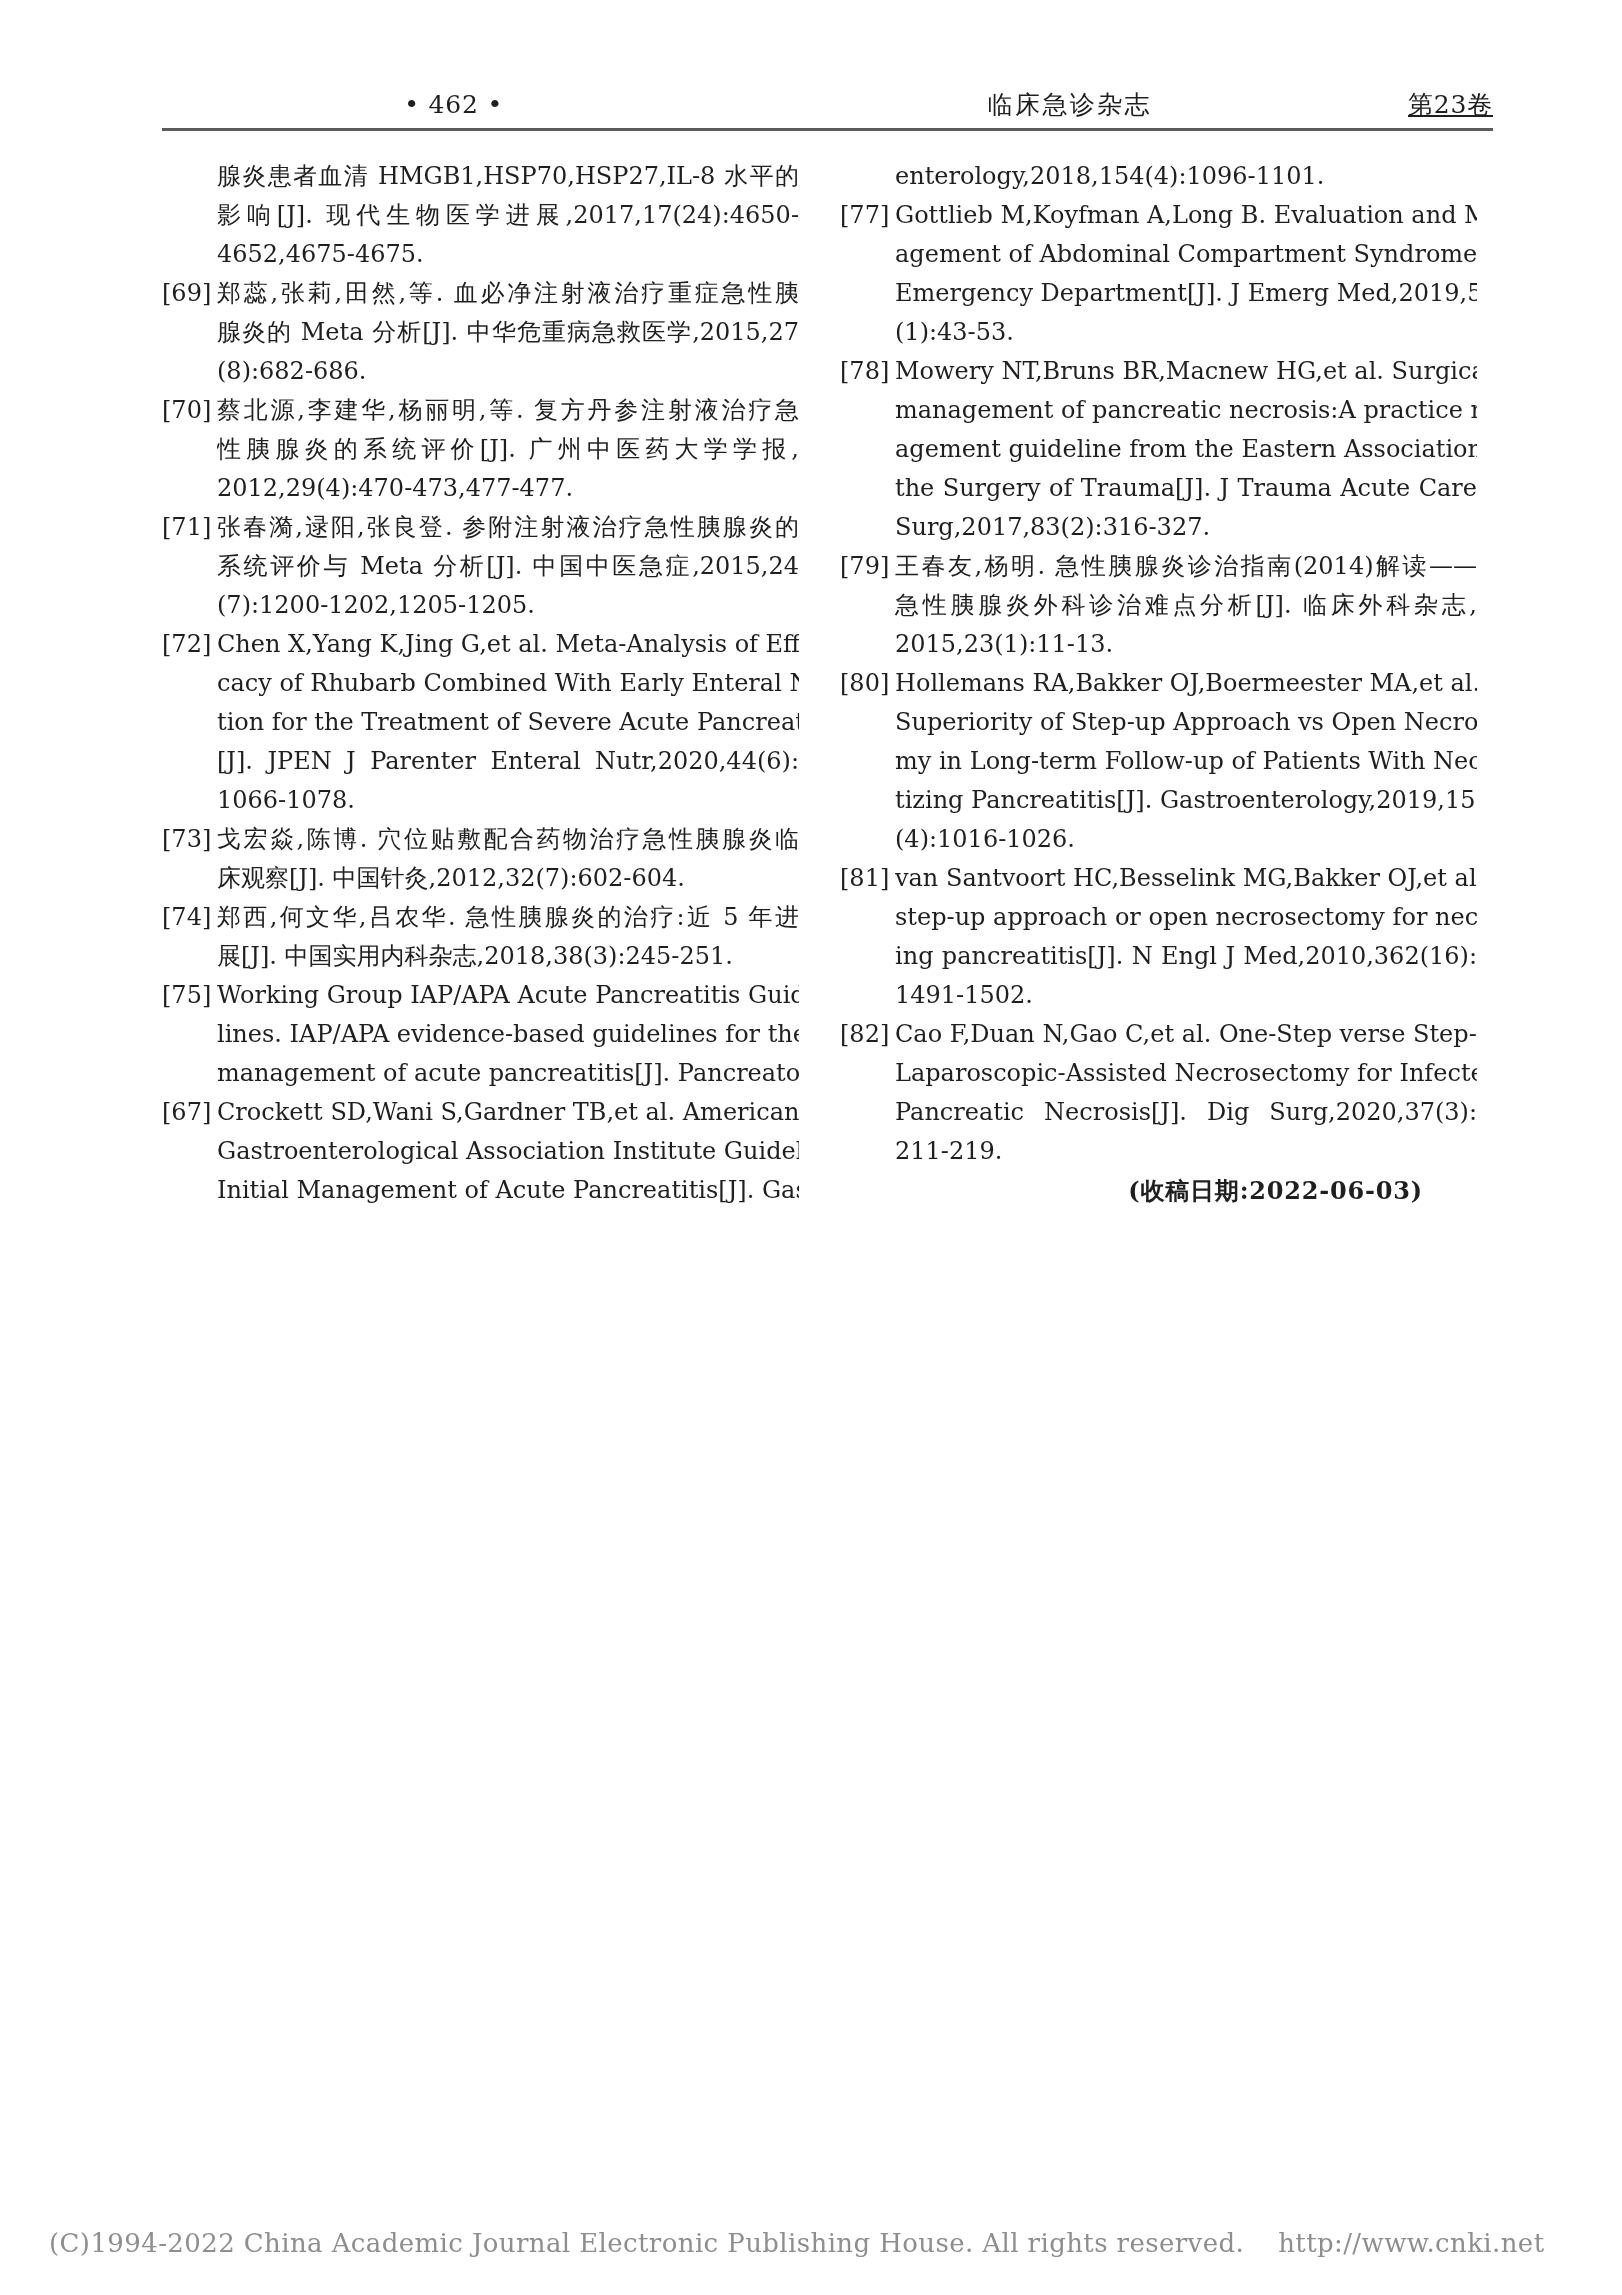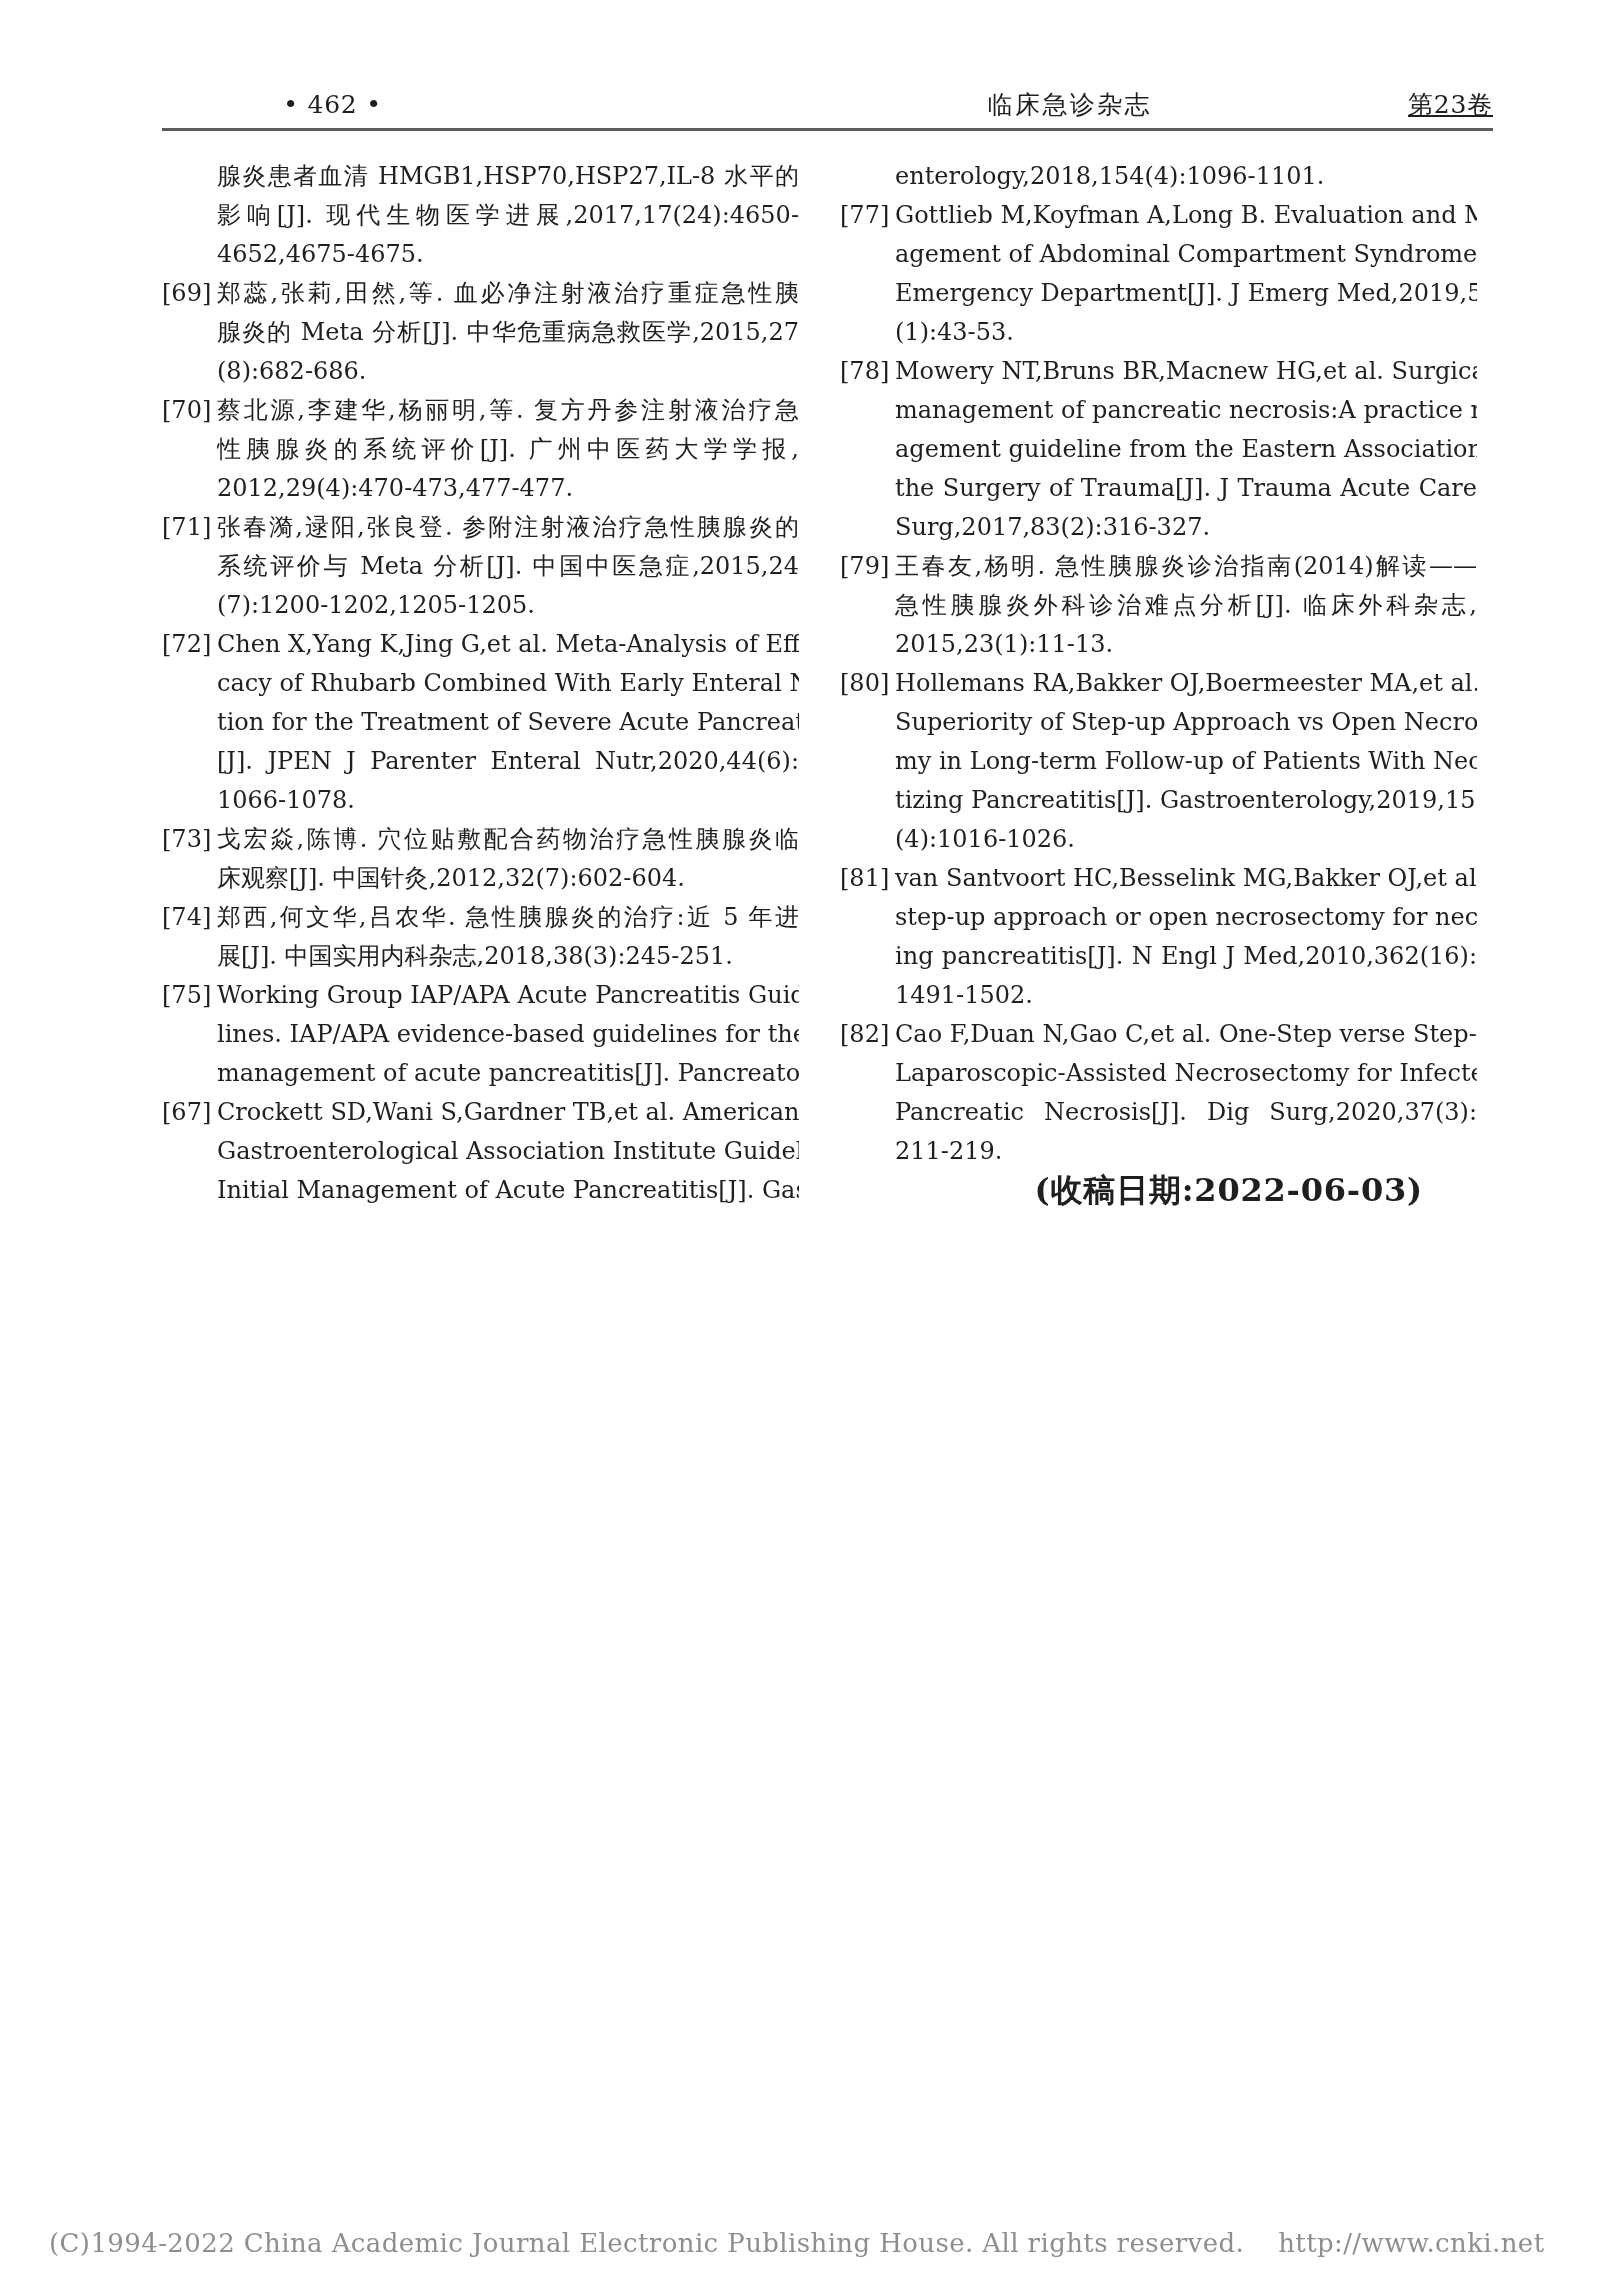--- a/index.html
+++ b/index.html
@@ -11,21 +11,21 @@
     overflow: hidden;
   }
   .page { position: relative; width: 1623px; height: 2295px; background: #ffffff; }
 
   
   .header {
     position: absolute; left: 162px; top: 88px; width: 1331px;
     display: flex; align-items: baseline;
     font-size: 25px;
   }
-  .header .h-left  { width: 341px; text-align: center; letter-spacing: 0.8px; }
+  .header .h-left  { width: 341px; text-align: right; letter-spacing: 0.8px; }
   .header .h-center{ flex: 1; text-align: right; letter-spacing: 2.4px; }
   .header .h-right { width: 341px; text-align: right; letter-spacing: 0.8px; text-decoration: underline; }
   .header-rule {
     position: absolute; left: 162px; top: 128px; width: 1331px; height: 3.2px;
     background: #5c5c5c;
   }
 
   
   .col {
     position: absolute; top: 157px; width: 637px;
@@ -45,21 +45,21 @@
     text-align-last: justify;
     overflow: hidden; white-space: nowrap;
   }
   .ref-line.end { text-align-last: left; }
 
   .received {
     line-height: 39px;
     text-align: right;
     padding-right: 54px;
     font-weight: 700;
-    font-size: 32px;
+    font-size: 24px;
     letter-spacing: 0.8px;
   }
 
   
   .footer {
     position: absolute; left: 49px; top: 2228px; width: 1509px;
     font-size: 26px; color: #8e8e8e; letter-spacing: 0.4px;
     white-space: nowrap;
   }
   .footer .f-url { margin-left: 34px; }

